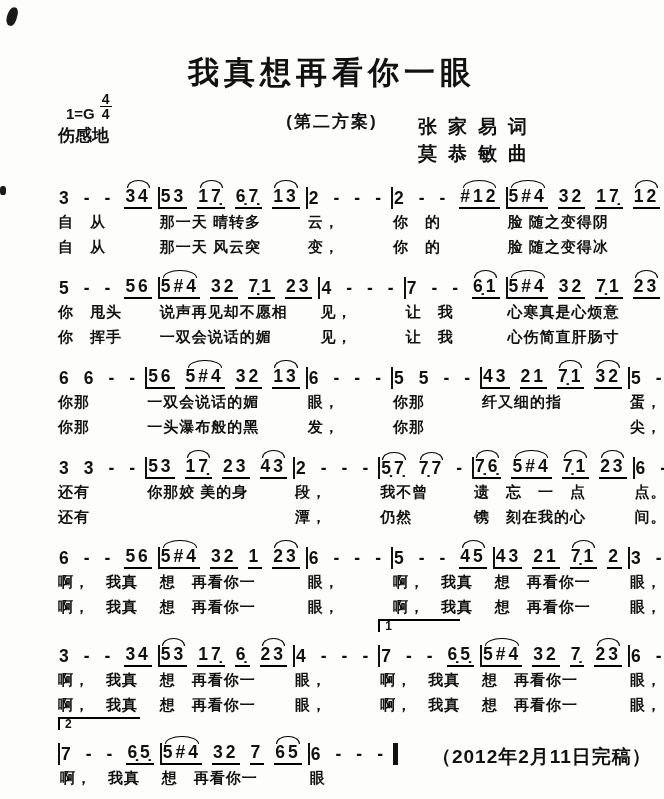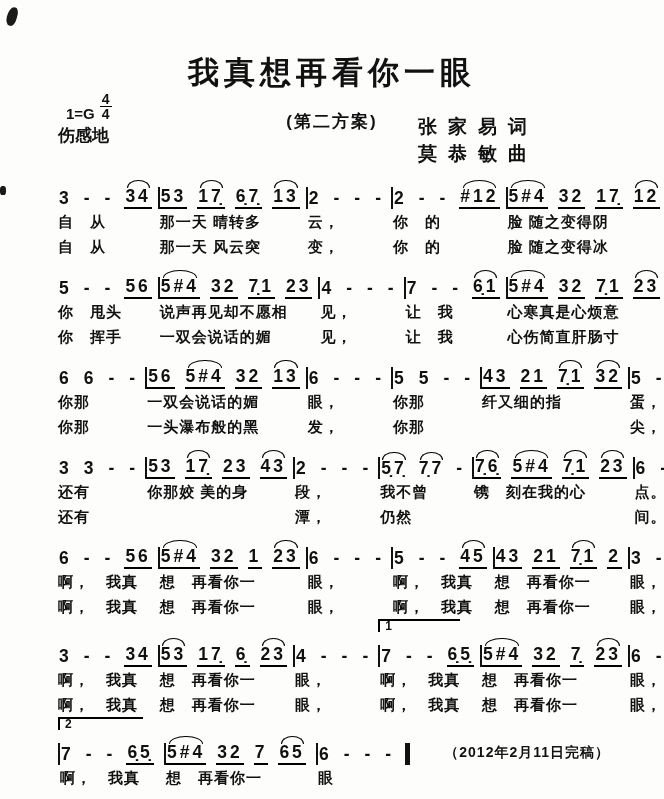--- a/index.html
+++ b/index.html
@@ -31,21 +31,21 @@
   .grp.u{border-bottom:2px solid #000;}
   .grp.s::before{content:"";position:absolute;top:-8px;left:8%;right:8%;height:7px;
                  border:1.6px solid #000;border-bottom:none;
                  border-radius:50%/100% 100% 0 0;}
   .lyr{font-size:15px;letter-spacing:1px;line-height:25px;height:25px;white-space:nowrap;}
   .bar{width:2px;height:22px;background:#111;margin-top:11px;flex:0 0 auto;}
   .bar.final{width:5px;}
   .volta{position:absolute;top:-15px;left:-2px;width:82%;height:13px;
          border-top:2px solid #000;border-left:2px solid #000;font-size:12px;line-height:11px;
          padding-left:5px;box-sizing:border-box;}
-  .datenote{font-size:14px;letter-spacing:1px;margin:12px 4px 0 34px;white-space:nowrap;flex:0 0 auto;}
+  .datenote{font-size:19px;letter-spacing:1px;margin:12px 4px 0 34px;white-space:nowrap;flex:0 0 auto;}
   
   .spk{position:absolute;background:#1a1a1a;}
   .spk1{left:7px;top:7px;width:10px;height:19px;border-radius:60% 40% 50% 50%;transform:rotate(14deg);}
   .spk2{left:0;top:186px;width:6px;height:9px;border-radius:40%;}
 </style>
 </head>
 <body>
 
 <div class="page">
   <div class="spk spk1"></div>
@@ -301,20 +301,21 @@
             <div class="lyr">仍然</div>
           </div>
           <div class="bar"></div>
           <div class="measure">
             <div class="notes">
               <span class="grp u s">7̣6̣</span>
               <span class="grp u s">5#4</span>
               <span class="grp u s">7̣1</span>
               <span class="grp u s">23</span>
             </div>
+            <div class="lyr">遗　忘　一　点</div>
             <div class="lyr">镌　刻在我的心</div>
           </div>
           <div class="bar"></div>
           <div class="measure">
             <div class="notes">
               <span class="grp">6</span>
               <span class="grp">-</span>
             </div>
             <div class="lyr">点。</div>
             <div class="lyr">间。</div>

